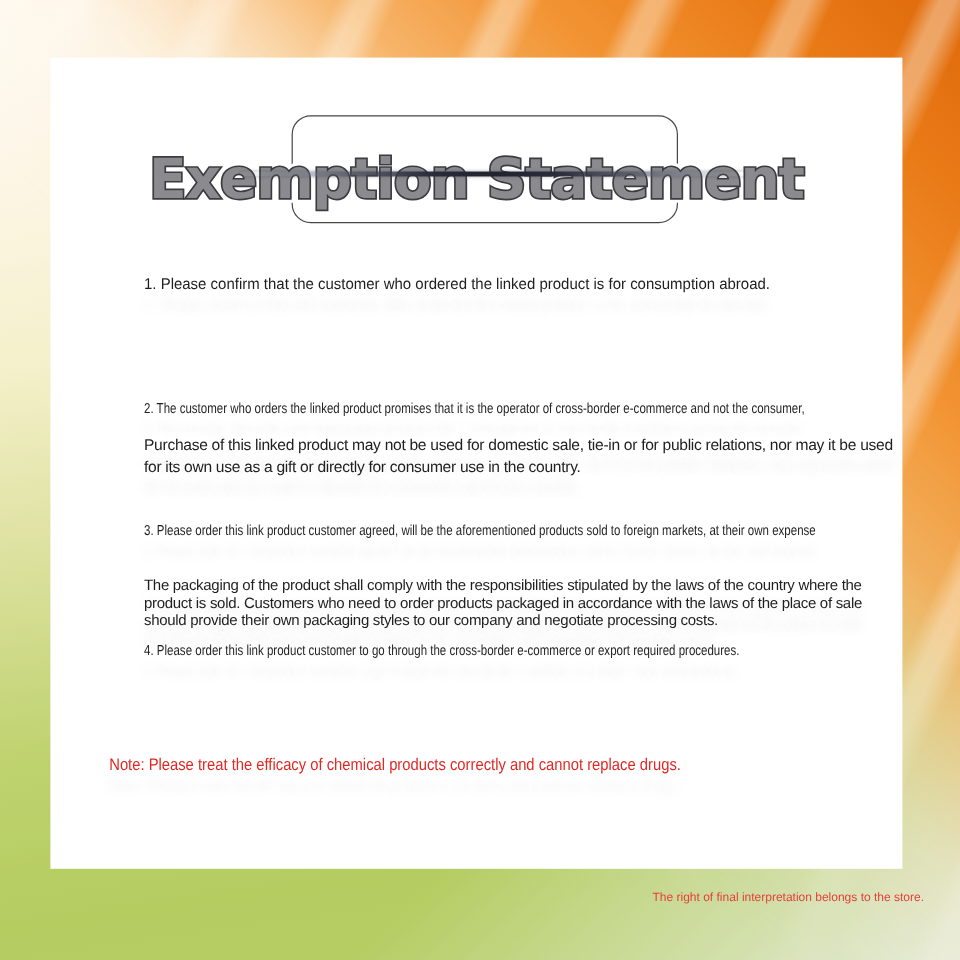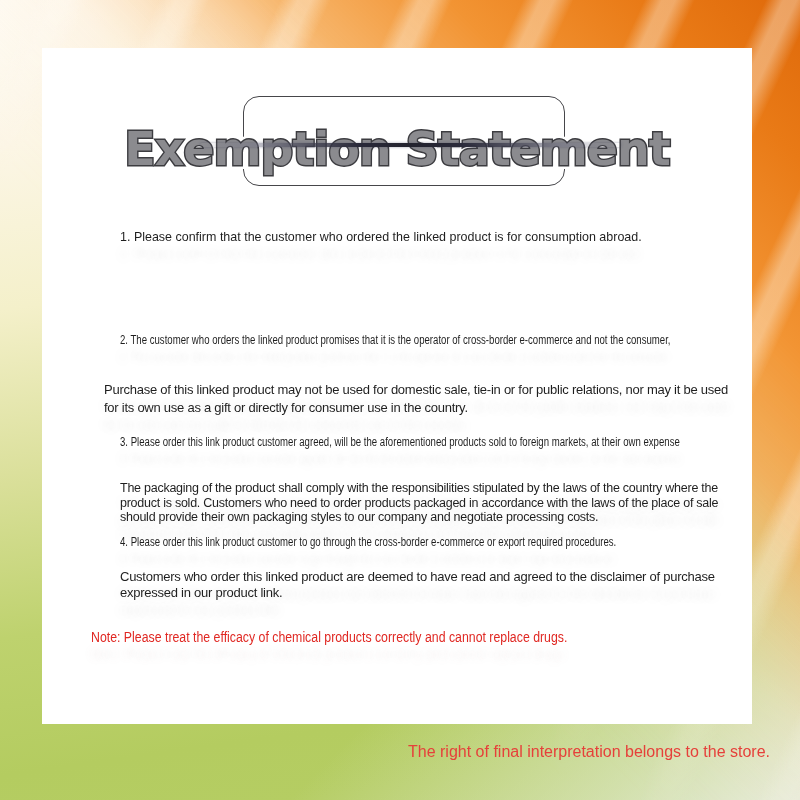--- a/index.html
+++ b/index.html
@@ -51,34 +51,34 @@
     color:#1f1f1f;
     text-shadow:0 17px 10px rgba(125,125,125,0.16);
   }
   .p-head { font-size:12px; white-space:nowrap; }
   .sq { display:inline-block; transform:scaleX(0.8); transform-origin:left center; white-space:nowrap; }
   .sq96 { display:inline-block; transform:scaleX(0.96); transform-origin:left center; white-space:nowrap; }
   .p-body { font-size:13px; line-height:1.2; letter-spacing:-0.25px; }
   .h1 { left:78px; top:181px; font-size:13px; }
   .b1 { left:78px; top:219px; width:608px; line-height:1.12; }
   .h2 { left:78px; top:285px; }
-  .b2 { left:62px; top:314px; width:634px; line-height:1.36;margin-top:19px; }
+  .b2 { left:78px; top:314px; width:634px; line-height:1.36; }
   .h3 { left:78px; top:387px; }
   .b3 { left:78px; top:417px; width:626px; font-size:12.5px; line-height:1.16;margin-top:16px; }
   .h4 { left:78px; top:487px; }
   .b4 { left:78px; top:521px; width:604px; line-height:1.26; }
   .note {
     left:49px; top:581px; font-size:14px; color:#e02823; white-space:nowrap;
     transform:scaleX(0.88); transform-origin:left center;
     text-shadow:0 17px 10px rgba(160,120,120,0.14);
   }
   
   .footer {
     position:absolute; right:30px; top:743px;
-    font-size:16px; color:#e6403a; white-space:nowrap;
+    font-size:10px; color:#e6403a; white-space:nowrap;
   }
 </style>
 </head>
 <body>
 
 <div class="page">
   <div class="bg-base"></div>
   <div class="bg-orange"></div>
 
   <div class="card">
@@ -102,19 +102,18 @@
     <div class="p-body b2">Purchase of this linked product may not be used for domestic sale, tie-in or for public relations, nor may it be used for its own use as a gift or directly for consumer use in the country.</div>
 
     <div class="p-head h3">
       <span class="sq">3. Please order this link product customer agreed, will be the aforementioned products sold to foreign markets, at their own expense</span>
     </div>
     <div class="p-body b3">The packaging of the product shall comply with the responsibilities stipulated by the laws of the country where the product is sold. Customers who need to order products packaged in accordance with the laws of the place of sale should provide their own packaging styles to our company and negotiate processing costs.</div>
 
     <div class="p-head h4">
       <span class="sq">4. Please order this link product customer to go through the cross-border e-commerce or export required procedures.</span>
     </div>
-    <div class="p-body b4">Customers who order this linked product are deemed to have read and agreed to the disclaimer of purchase expressed in our product link.</div>
 
     <div class="note">Note: Please treat the efficacy of chemical products correctly and cannot replace drugs.</div>
   </div>
 
   <div class="footer">The right of final interpretation belongs to the store.</div>
 </div>
 
 </body></html>

